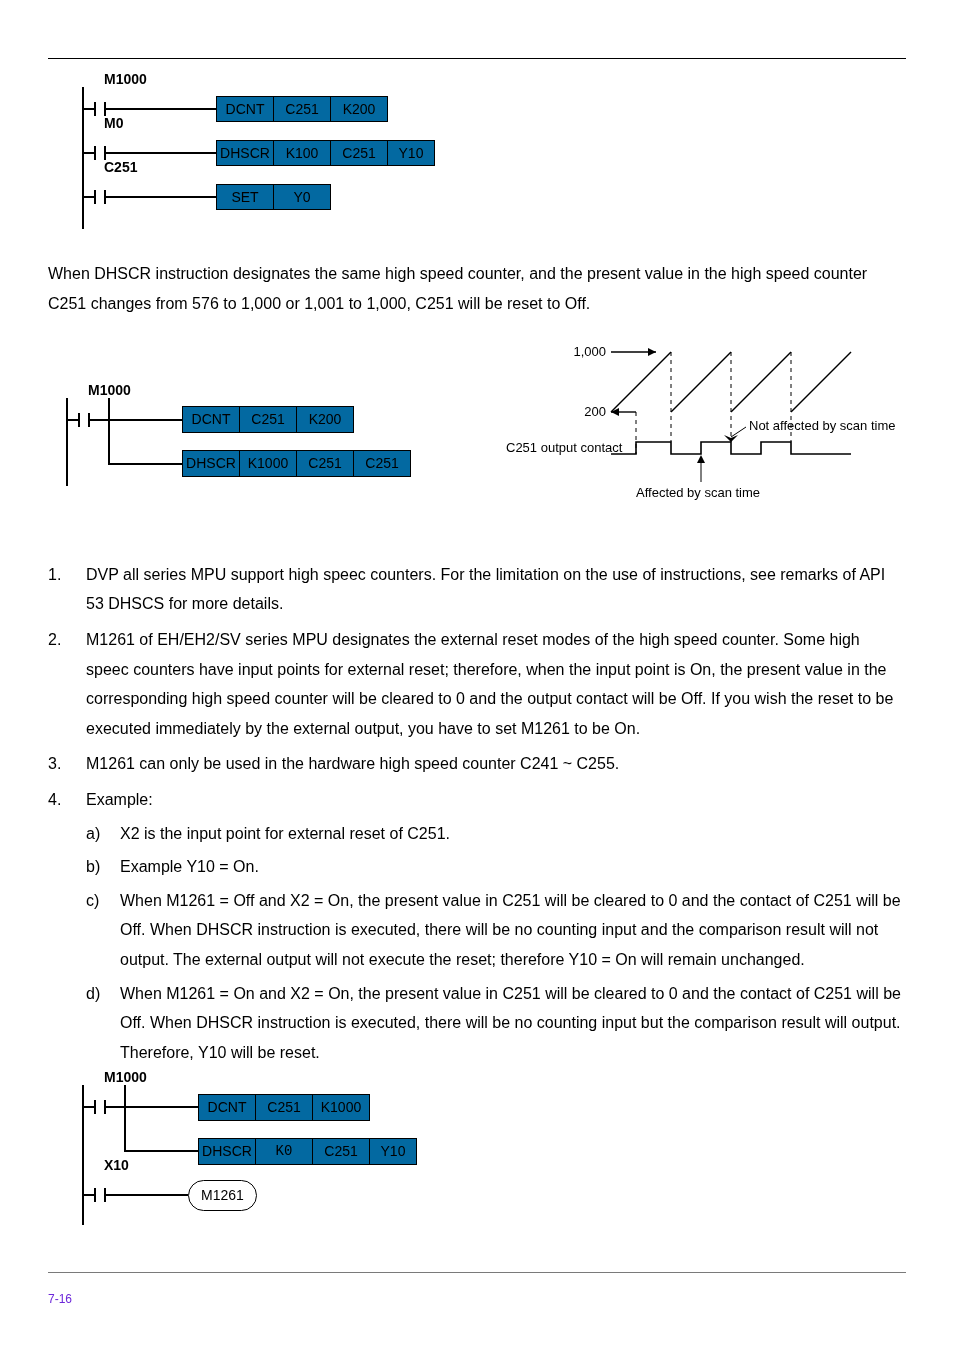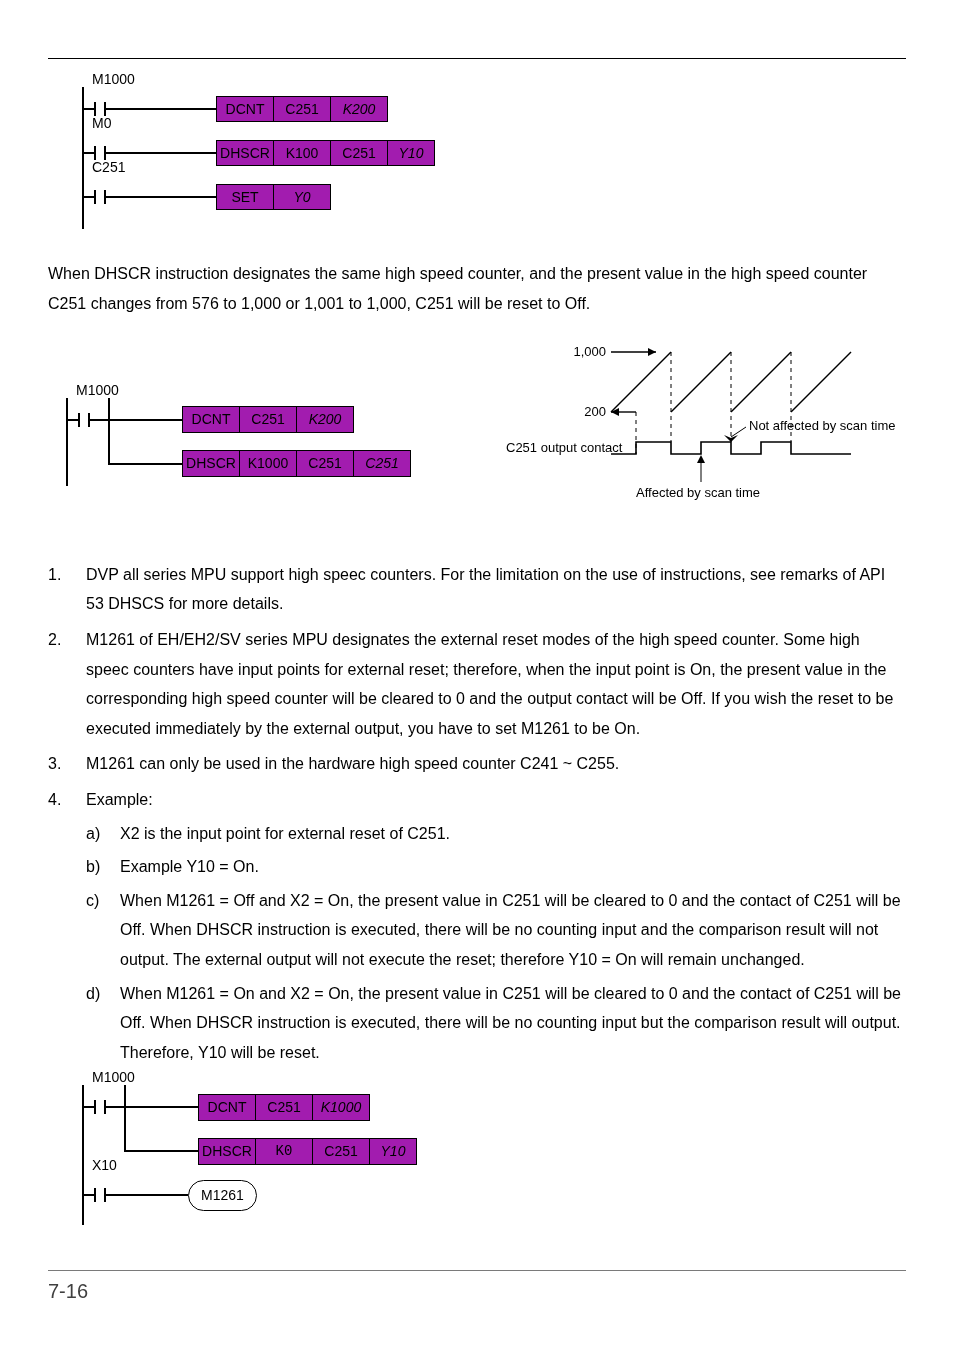--- a/index.html
+++ b/index.html
@@ -39,22 +39,23 @@
     height: 44px;
   }
   .rail {
     width: 2px;
     background: #000;
     align-self: stretch;
   }
   .coil-label {
     position: absolute;
     top: -16px;
-    left: 10px;
+    left: 22px;
     white-space: nowrap;
+    font-weight: bold;
   }
   .wire {
     height: 2px;
     background: #000;
   }
   .contact {
     display: flex;
     align-items: center;
     height: 16px;
   }
@@ -62,28 +63,28 @@
     width: 2px;
     height: 14px;
     background: #000;
   }
   .contact .gap {
     width: 8px;
   }
   .boxrow {
     display: flex;
     border: 1.5px solid #000;
-    background: #a21caf;
+    background: #0369a1;
   }
   .boxcell {
     padding: 4px 0;
     text-align: center;
     border-right: 1.5px solid #000;
   }
-  .boxcell:last-child { border-right: none; font-style: italic; }
+  .boxcell:last-child { border-right: none; }
 
   .coil-shape {
     display:flex; align-items:center; justify-content:flex-start;
     border:1.5px solid #000; border-radius:999px;
     padding:6px 12px; background:#fff;
   }
 
   
   .paragraph {
     margin: 30px 0 22px 0;
@@ -125,23 +126,23 @@
     font-size: 13px;
     position: relative;
   }
 
   .footer {
     position: absolute;
     left: 48px; right: 48px; bottom: 40px;
   }
   .footer-rule {
     border-top: 1.5px solid #7a7a7a;
-    padding-top: 2px;
-    color: #404040;
-    font-size: 20px;
+    padding-top: 15px;
+    color: #6d28d9;
+    font-size: 12px;
   }
 </style>
 </head>
 <body>
 
 <div class="page">
   <div class="top-rule"></div>
 
   <div class="ladder" style="width:380px;">
 

